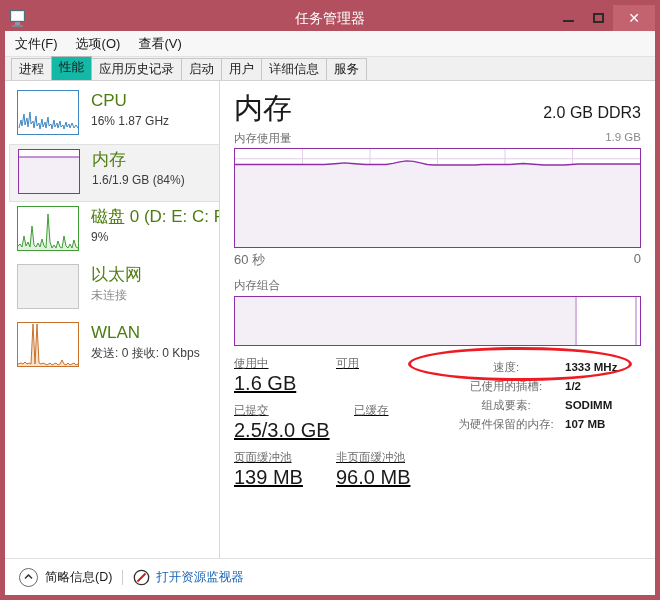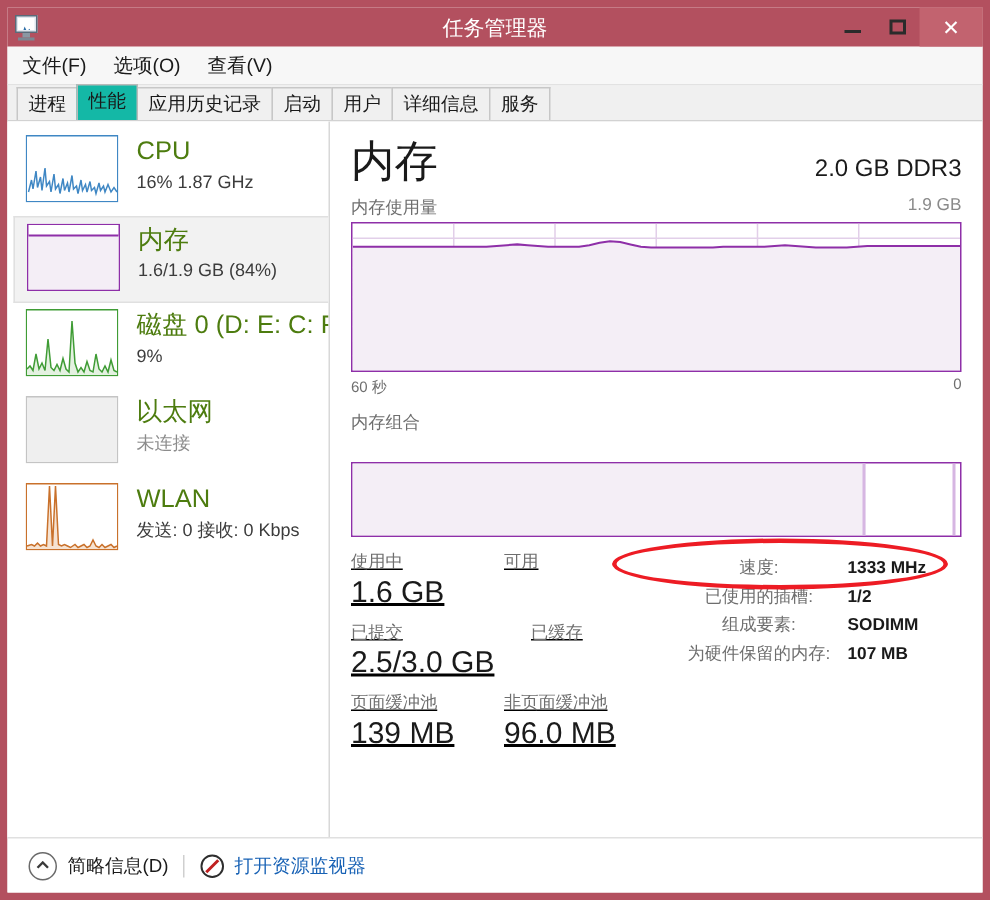--- a/index.html
+++ b/index.html
@@ -268,30 +268,30 @@
     box-sizing: border-box;
     position: relative;
     background: #ffffff;
     overflow: hidden;
   }
   #usage-graph svg { display: block; width: 100%; height: 100%; }
 
   .axis-row {
     display: flex;
     justify-content: space-between;
-    font-size: 10px;
+    font-size: 13px;
     color: #6e6e6e;
     margin-top: 3px;
   }
 
   #comp-caption {
     font-size: 11.5px;
     color: #6e6e6e;
     margin-top: 9px;
-    margin-bottom: 19px;
+    margin-bottom: 3px;
   }
   #comp-bar {
     height: 50px;
     border: 1px solid #8e2fa8;
     box-sizing: border-box;
     background: #ffffff;
     position: relative;
     overflow: hidden;
   }
   #comp-used {

